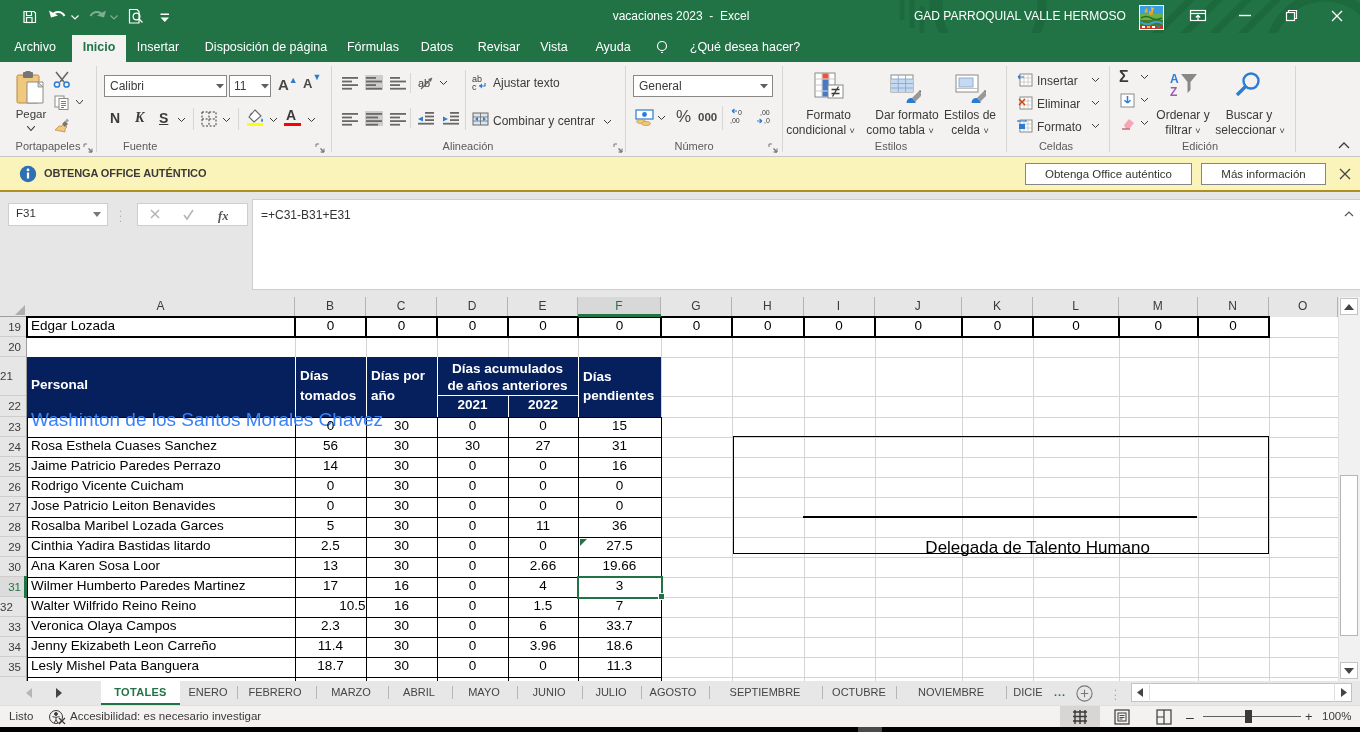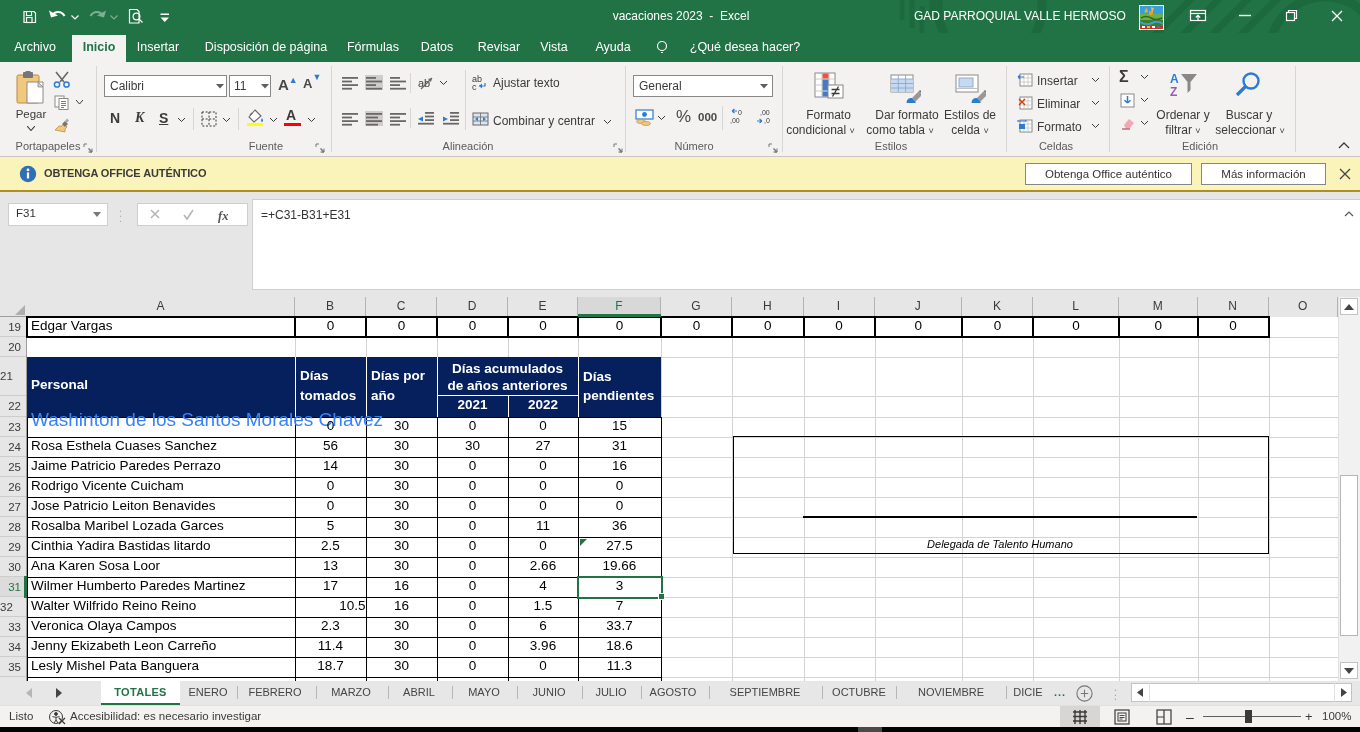--- a/index.html
+++ b/index.html
@@ -102,21 +102,21 @@
   </div>
 <div style="position:absolute;left:0px;top:62px;width:1360px;height:95px;background:#f3f2f1;border-bottom:1px solid #c8c6c4;">
     <div style="position:absolute;left:95.5px;top:4px;width:1px;height:86px;background:#d8d6d4;"></div>
 <div style="position:absolute;left:330.5px;top:4px;width:1px;height:86px;background:#d8d6d4;"></div>
 <div style="position:absolute;left:625px;top:4px;width:1px;height:86px;background:#d8d6d4;"></div>
 <div style="position:absolute;left:781.5px;top:4px;width:1px;height:86px;background:#d8d6d4;"></div>
 <div style="position:absolute;left:1005.5px;top:4px;width:1px;height:86px;background:#d8d6d4;"></div>
 <div style="position:absolute;left:1108.5px;top:4px;width:1px;height:86px;background:#d8d6d4;"></div>
 <div style="position:absolute;left:1294.5px;top:4px;width:1px;height:86px;background:#d8d6d4;"></div>
 <div style="position:absolute;left:-32px;top:78px;width:160px;text-align:center;font-size:11px;color:#5c5a58;">Portapapeles</div>
-<div style="position:absolute;left:123px;top:78px;width:160px;text-align:right;font-size:11px;color:#5c5a58;">Fuente</div>
+<div style="position:absolute;left:123px;top:78px;width:160px;text-align:left;font-size:11px;color:#5c5a58;">Fuente</div>
 <div style="position:absolute;left:388px;top:78px;width:160px;text-align:center;font-size:11px;color:#5c5a58;">Alineación</div>
 <div style="position:absolute;left:614px;top:78px;width:160px;text-align:center;font-size:11px;color:#5c5a58;">Número</div>
 <div style="position:absolute;left:811px;top:78px;width:160px;text-align:center;font-size:11px;color:#5c5a58;">Estilos</div>
 <div style="position:absolute;left:976px;top:78px;width:160px;text-align:center;font-size:11px;color:#5c5a58;">Celdas</div>
 <div style="position:absolute;left:1120px;top:78px;width:160px;text-align:center;font-size:11px;color:#5c5a58;">Edición</div>
 <svg width="10" height="10" style="position:absolute;left:83px;top:81px" viewBox="0 0 10 10">
       <g stroke="#777" fill="none" stroke-width="1">
         <path d="M1 4 v-3 h3 M6 6 l3 3 M9 5.5 v3.5 h-3.5 M6.5 9 l2.5 0"></path>
         <path d="M5.5 5.5 l3.5 3.5" stroke-width="1.4"></path>
       </g>
@@ -550,21 +550,21 @@
 <div style="position:absolute;left:577px;top:19px;width:2px;height:22px;background:#000;"></div>
 <div style="position:absolute;left:660px;top:19px;width:2px;height:22px;background:#000;"></div>
 <div style="position:absolute;left:731px;top:19px;width:2px;height:22px;background:#000;"></div>
 <div style="position:absolute;left:802.5px;top:19px;width:2px;height:22px;background:#000;"></div>
 <div style="position:absolute;left:873.5px;top:19px;width:2px;height:22px;background:#000;"></div>
 <div style="position:absolute;left:961px;top:19px;width:2px;height:22px;background:#000;"></div>
 <div style="position:absolute;left:1032px;top:19px;width:2px;height:22px;background:#000;"></div>
 <div style="position:absolute;left:1118px;top:19px;width:2px;height:22px;background:#000;"></div>
 <div style="position:absolute;left:1196.5px;top:19px;width:2px;height:22px;background:#000;"></div>
 <div style="position:absolute;left:1267.5px;top:19px;width:2px;height:22px;background:#000;"></div>
-<div style="position:absolute;left:31px;top:21px;font-size:13.5px;color:#000;white-space:nowrap;">Edgar Vargas</div>
+<div style="position:absolute;left:31px;top:21px;font-size:13.5px;color:#000;white-space:nowrap;">Edgar Lozada</div>
 <div style="position:absolute;left:295.5px;top:21px;width:70px;text-align:center;font-size:13.5px;color:#000;">0</div>
 <div style="position:absolute;left:366.5px;top:21px;width:70px;text-align:center;font-size:13.5px;color:#000;">0</div>
 <div style="position:absolute;left:437.5px;top:21px;width:70px;text-align:center;font-size:13.5px;color:#000;">0</div>
 <div style="position:absolute;left:508.0px;top:21px;width:70px;text-align:center;font-size:13.5px;color:#000;">0</div>
 <div style="position:absolute;left:584.5px;top:21px;width:70px;text-align:center;font-size:13.5px;color:#000;">0</div>
 <div style="position:absolute;left:661.5px;top:21px;width:70px;text-align:center;font-size:13.5px;color:#000;">0</div>
 <div style="position:absolute;left:732.75px;top:21px;width:70px;text-align:center;font-size:13.5px;color:#000;">0</div>
 <div style="position:absolute;left:804.0px;top:21px;width:70px;text-align:center;font-size:13.5px;color:#000;">0</div>
 <div style="position:absolute;left:883.25px;top:21px;width:70px;text-align:center;font-size:13.5px;color:#000;">0</div>
 <div style="position:absolute;left:962.5px;top:21px;width:70px;text-align:center;font-size:13.5px;color:#000;">0</div>
@@ -668,21 +668,21 @@
 <div style="position:absolute;left:295.5px;top:361.0px;width:70px;text-align:center;font-size:13.5px;color:#000;">18.7</div>
 <div style="position:absolute;left:366.5px;top:361.0px;width:70px;text-align:center;font-size:13.5px;color:#000;">30</div>
 <div style="position:absolute;left:437.5px;top:361.0px;width:70px;text-align:center;font-size:13.5px;color:#000;">0</div>
 <div style="position:absolute;left:508.0px;top:361.0px;width:70px;text-align:center;font-size:13.5px;color:#000;">0</div>
 <div style="position:absolute;left:584.5px;top:361.0px;width:70px;text-align:center;font-size:13.5px;color:#000;">11.3</div>
 <svg width="7" height="7" style="position:absolute;left:579.5px;top:241.5px" viewBox="0 0 7 7">
       <path d="M0 0 L7 0 L0 7 z" fill="#217346"></path>
     </svg>
 <div style="position:absolute;left:733px;top:139px;width:536px;height:118px;border:1.5px solid #000;"></div>
 <div style="position:absolute;left:803px;top:219px;width:394px;height:1.5px;background:#000;"></div>
-<div style="position:absolute;left:850px;top:240.5px;width:300px;text-align:center;font-size:11px;color:#000;font-style:italic;">Delegada de Talento Humano</div>
+<div style="position:absolute;left:850px;top:240.5px;width:300px;text-align:right;font-size:17px;color:#000;">Delegada de Talento Humano</div>
 <div style="position:absolute;left:578px;top:16.5px;width:83px;height:3px;background:#217346;z-index:4;"></div>
 <div style="position:absolute;left:577px;top:279px;width:86px;height:23px;border:2px solid #217346;background:transparent;z-index:5;"></div>
 <div style="position:absolute;left:658px;top:296px;width:7px;height:7px;background:#217346;border:1px solid #fff;z-index:6;"></div>
 <div style="position:absolute;left:1338px;top:0;width:22px;height:384px;background:#f1f1f1;border-left:1px solid #e1e1e1;"></div>
 <div style="position:absolute;left:1340px;top:1px;width:18px;height:17px;background:#fff;border:1px solid #c3c3c3;"></div>
 <svg width="10" height="6" style="position:absolute;left:1344px;top:7px" viewBox="0 0 10 6">
       <path d="M0 6 l5-6 5 6 z" fill="#444"></path>
     </svg>
 <div style="position:absolute;left:1340px;top:178px;width:18px;height:161px;background:#fff;border:1px solid #b8b6b4;"></div>
 <div style="position:absolute;left:1340px;top:365px;width:18px;height:17px;background:#fff;border:1px solid #c3c3c3;"></div>

